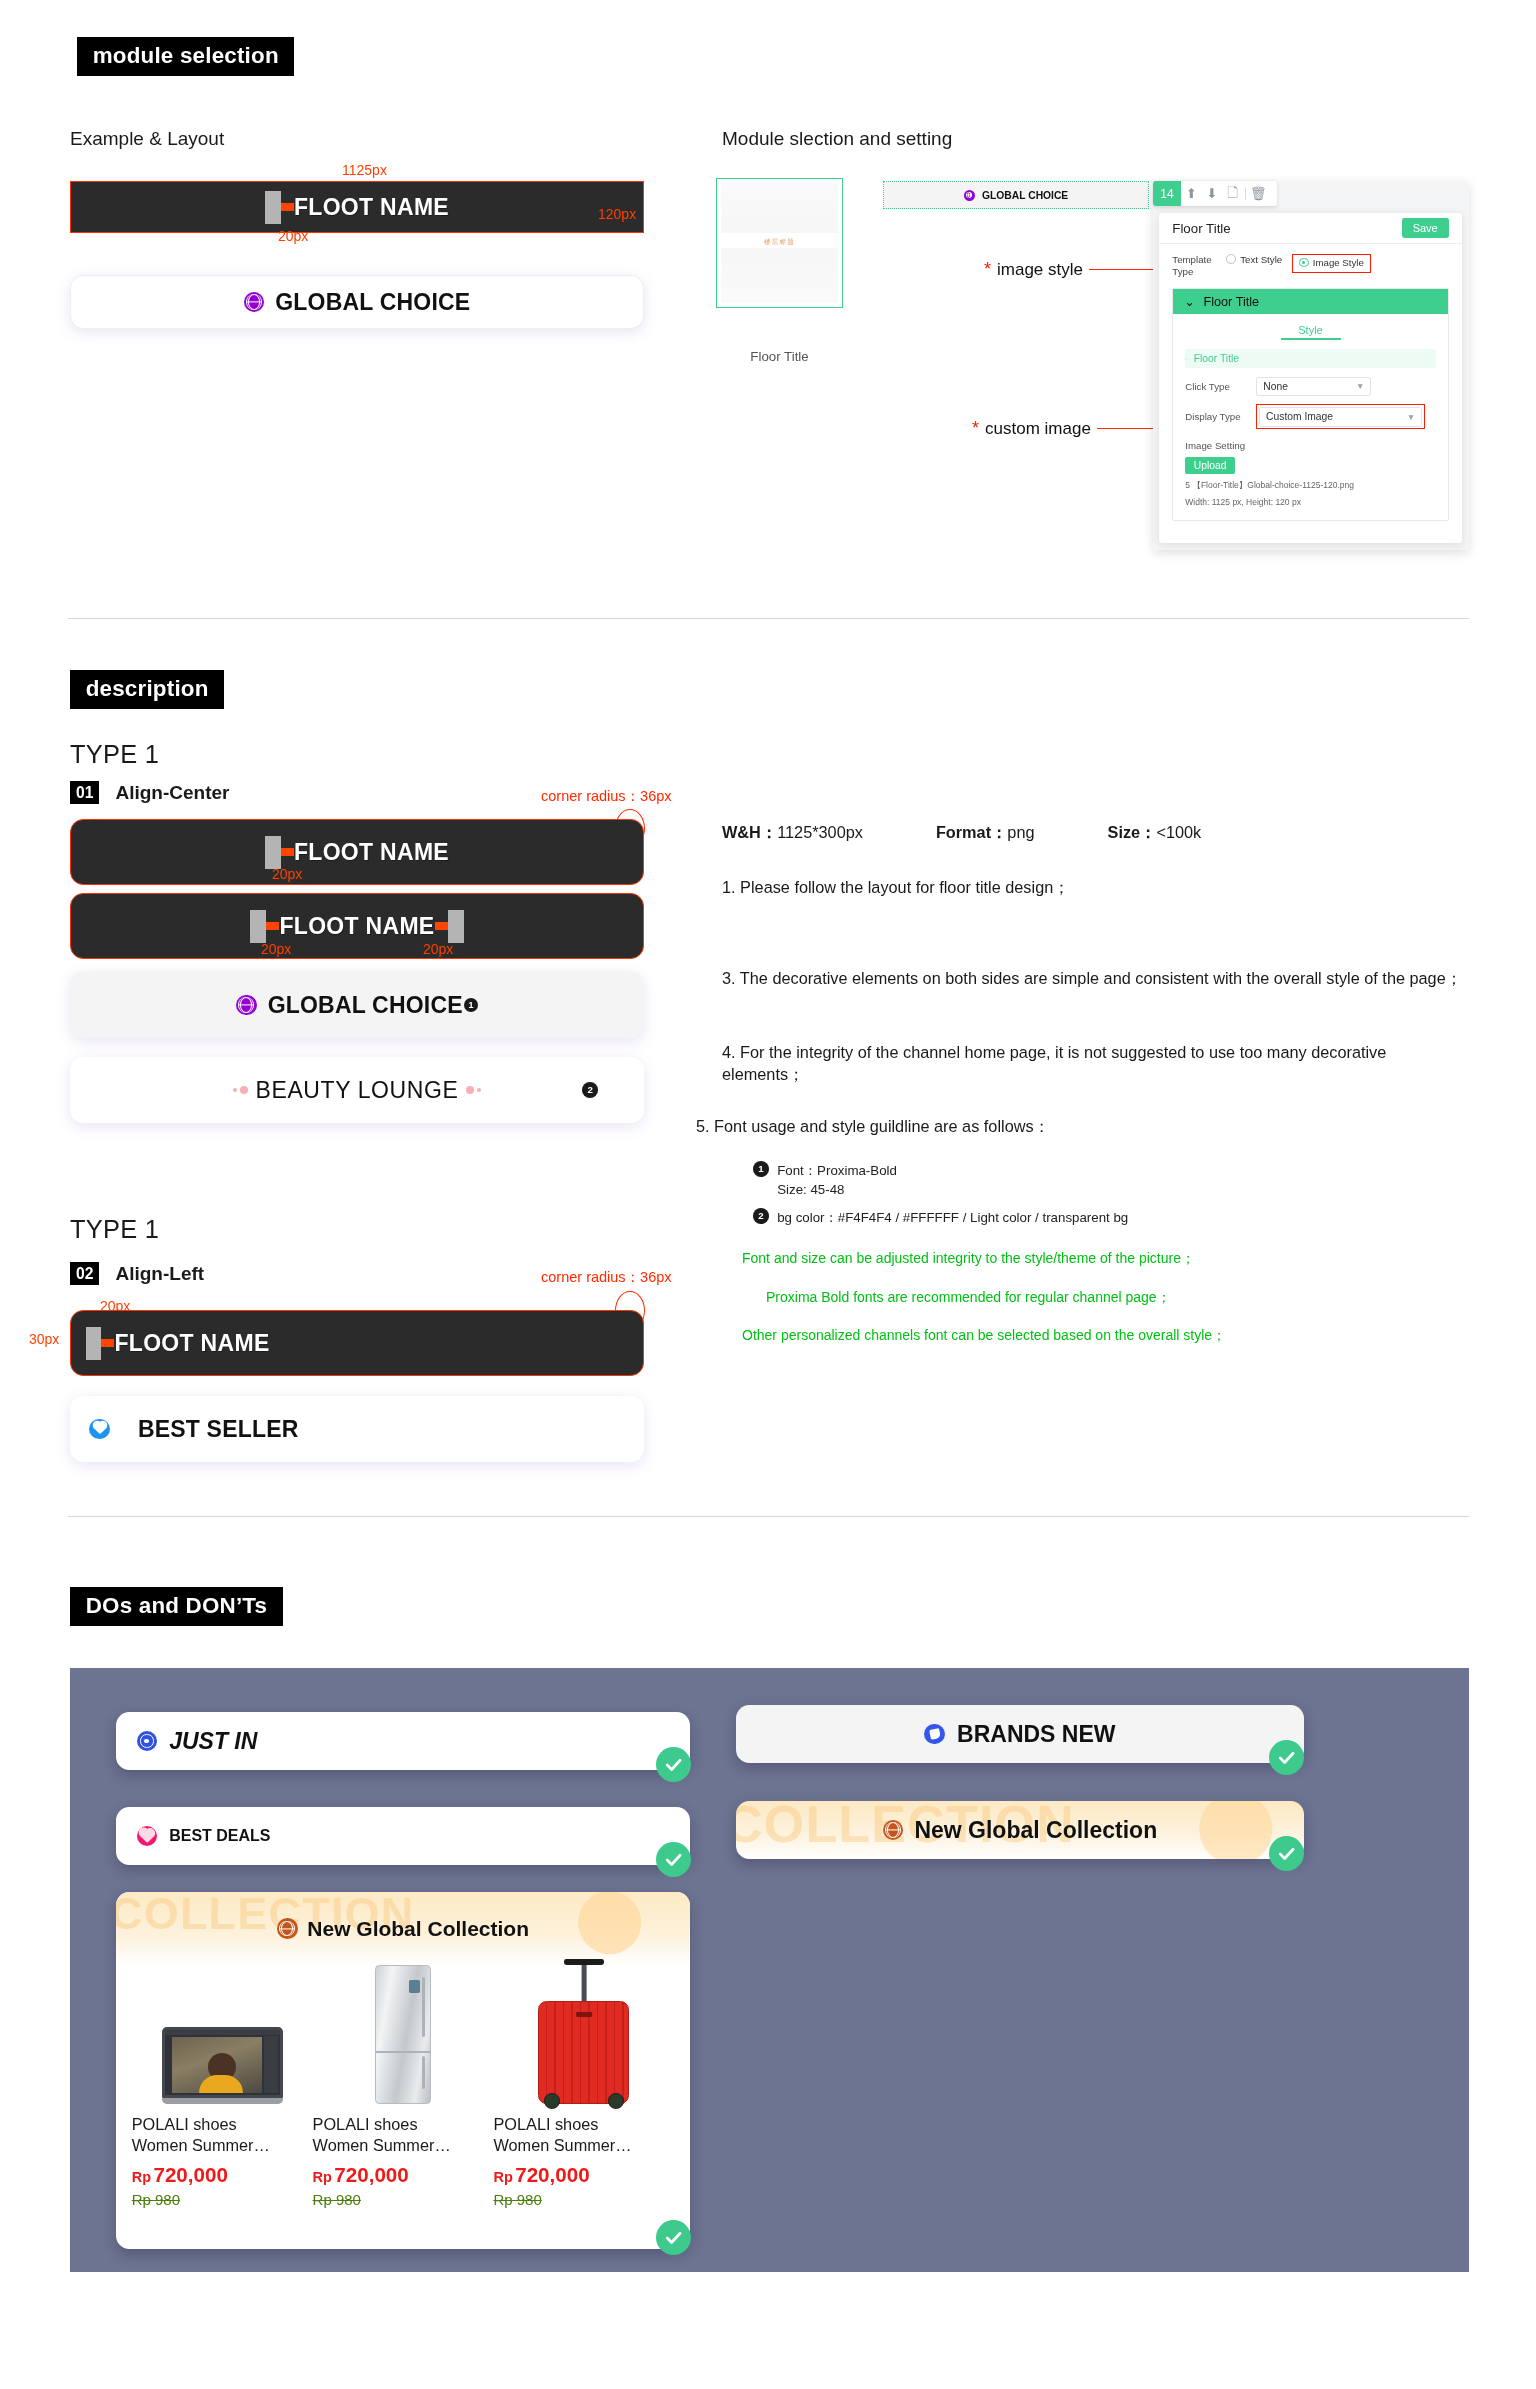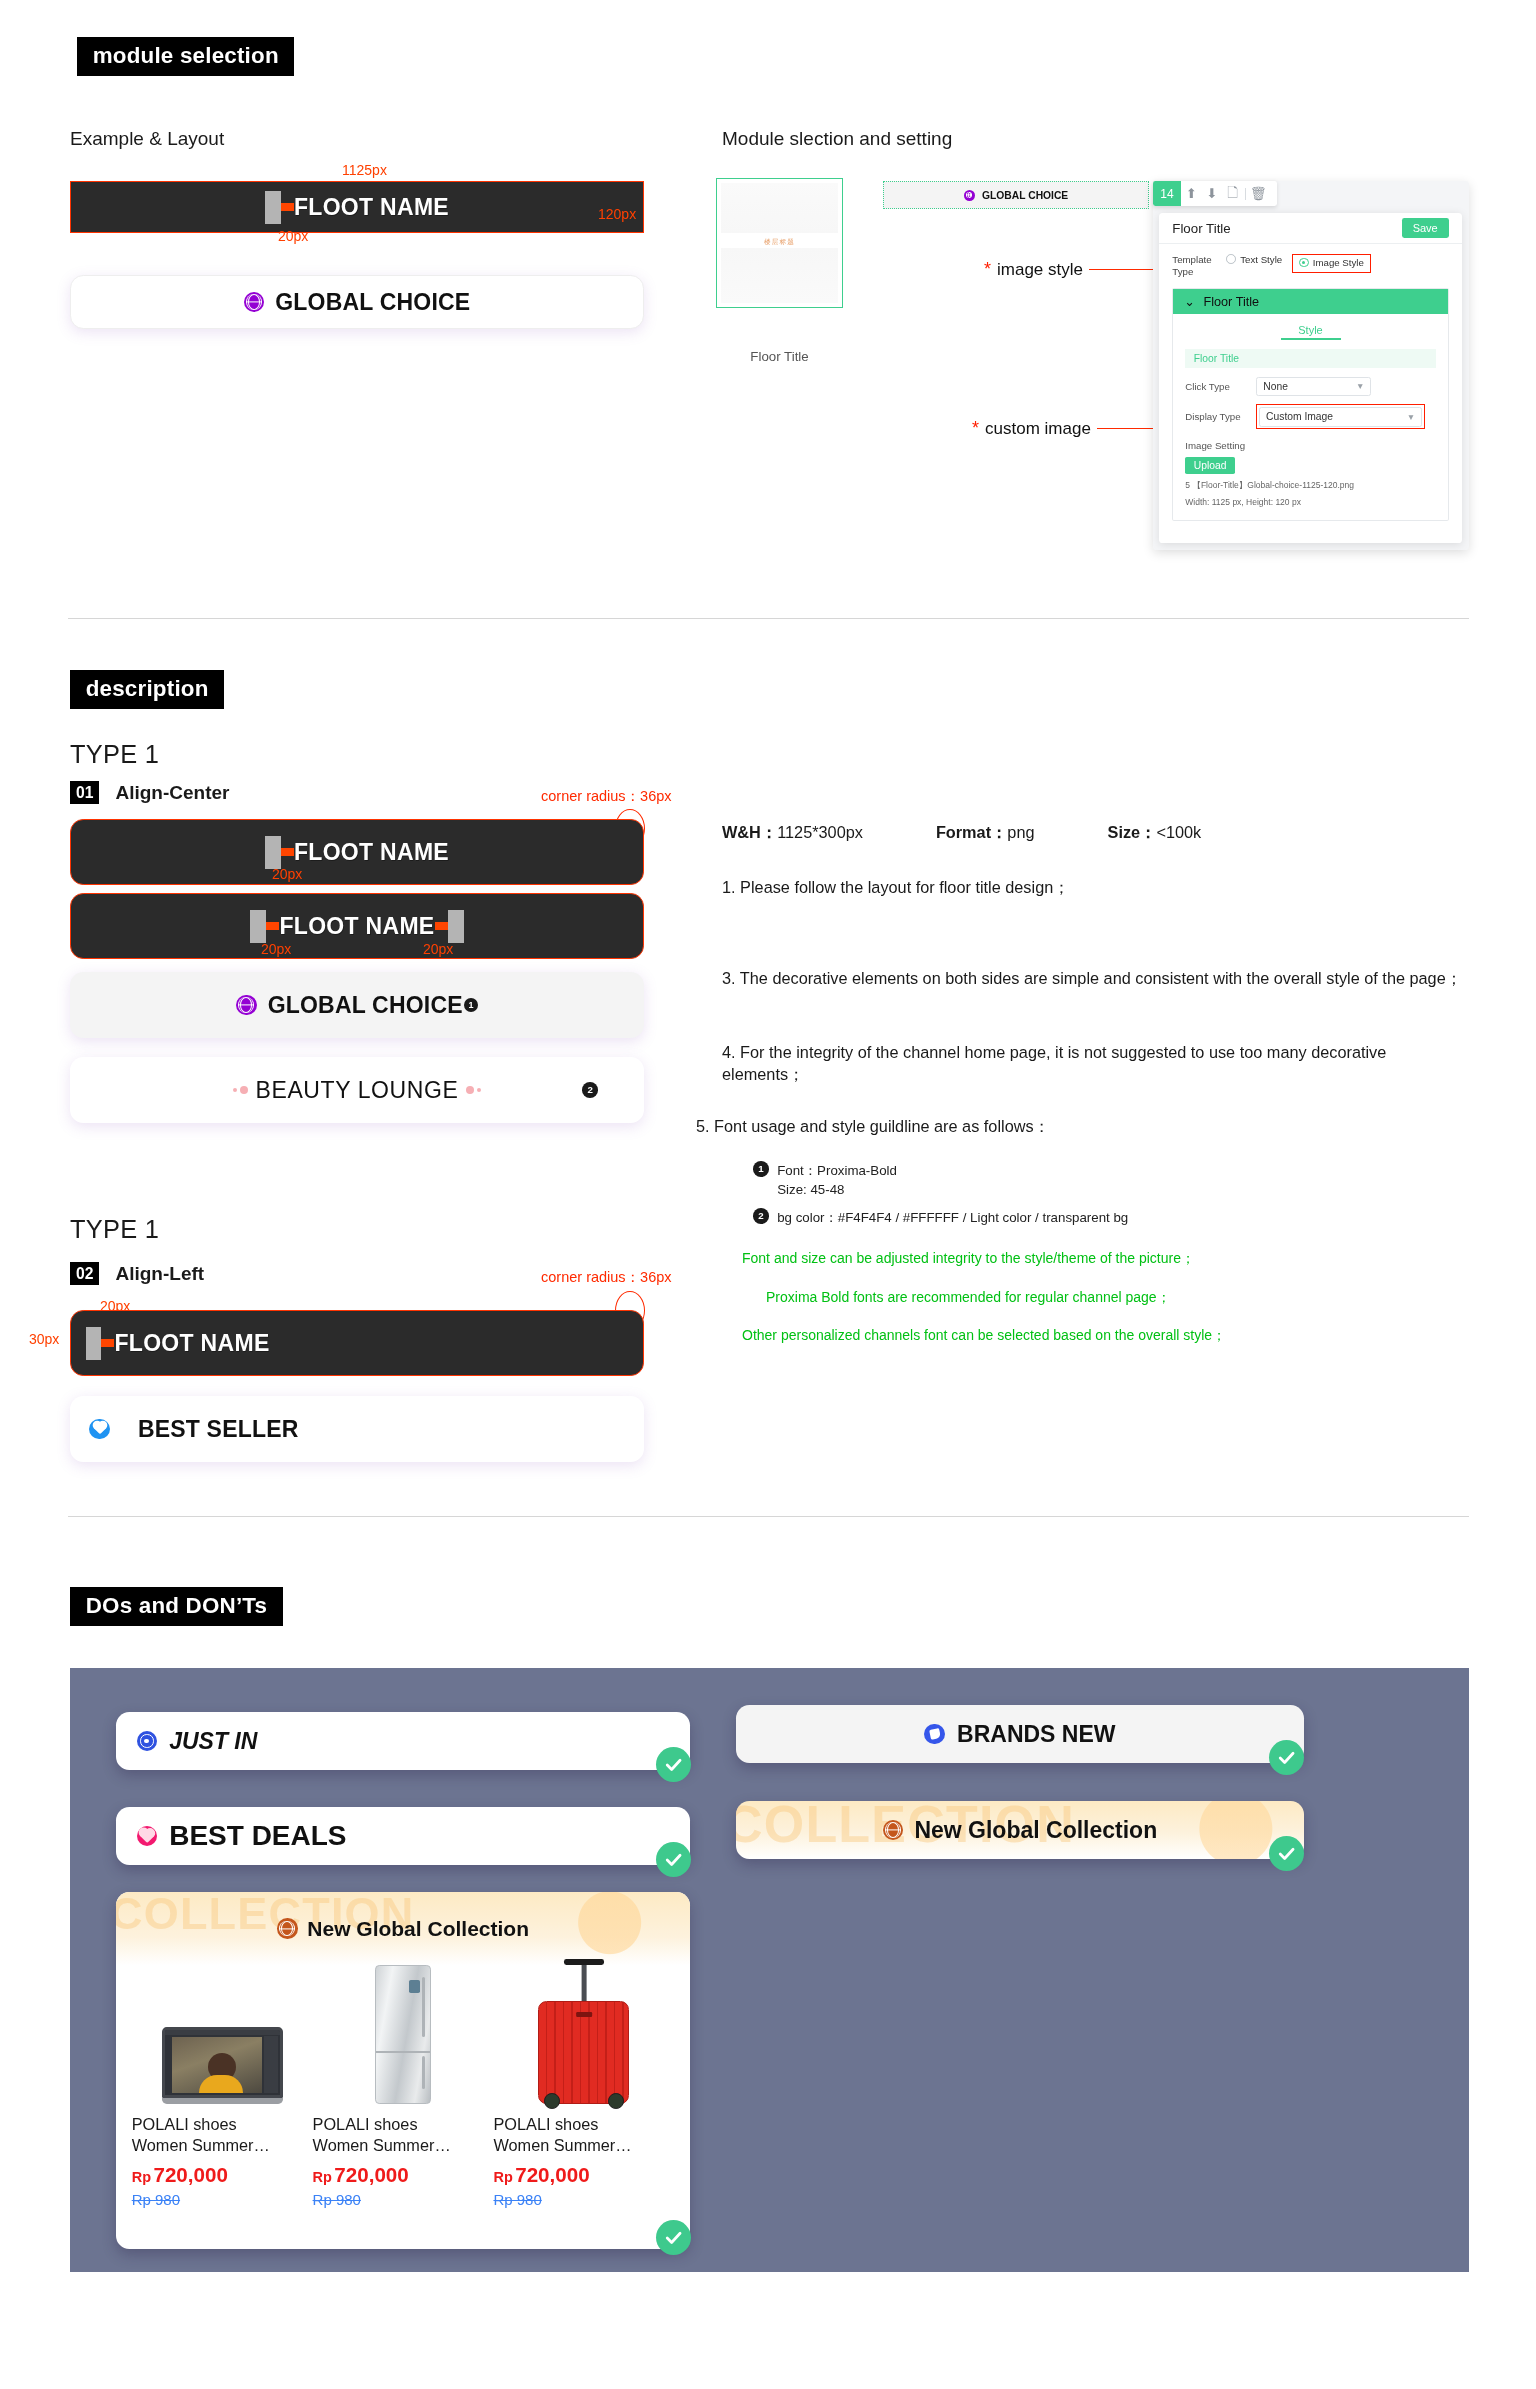--- a/index.html
+++ b/index.html
@@ -374,21 +374,21 @@
   }
   .prod-head .ghost-word { font-size:45px; top:-3.6px; left:-6px; }
   .prod-title { font-size:21px; font-weight:bold; color:#111; position:relative; z-index:2; }
 
   .prod-grid { display:flex; padding:6px 15.7px 13.3px 15.7px; gap:0; }
   .prod-col { width:181px; }
   .prod-img { height:133px; display:flex; align-items:flex-end; justify-content:center; }
   .prod-name { font-size:16.3px; line-height:1.3; color:#1a1a1a; margin-top:9.7px; }
   .price-now { margin-top:7.3px; color:#ef1b1b; font-weight:bold; font-size:20.6px; }
   .price-now .rp { font-size:14.5px; font-weight:bold; margin-right:2.4px; }
-  .price-old { margin-top:3.6px; color:#3b82f6; font-size:15px; text-decoration:line-through; }
+  .price-old { margin-top:3.6px; color:#4d7c0f; font-size:15px; text-decoration:line-through; }
 
   
   .laptop { width:121px; }
   .laptop .screen {
     height:71px; background:#2f3238; border-radius:4.8px 4.8px 1.2px 1.2px;
     border:3px solid #44474d; position:relative; overflow:hidden;
   }
   .laptop .screen .ui-top { height:5.4px; background:#3a3d43; }
   .laptop .screen .photo {
     position:absolute; left:7.3px; right:18px; top:7.3px; bottom:2.4px;
@@ -706,21 +706,21 @@
   <div class="ok-badge" style="left:1269px;top:1740px;">
     <svg viewBox="0 0 24 24">
         <path d="M4 12.5 L9.5 18 L20 6.5" fill="none" stroke="#ffffff" stroke-width="3.4" stroke-linecap="round" stroke-linejoin="round"></path>
       </svg>
   </div>
 
   <div class="card-bar" style="left:116px;top:1807px;width:574px;height:58px;background:#ffffff;padding-left:20.6px;">
     <span class="ic ic-heart">
         <span class="hs"></span>
       </span>
-    <span style="margin-left:12px;font-size:28px;font-weight:bold;color:#111;">BEST DEALS</span>
+    <span style="margin-left:12px;font-size:16px;font-weight:bold;color:#111;">BEST DEALS</span>
   </div>
   <div class="ok-badge" style="left:656px;top:1842px;">
     <svg viewBox="0 0 24 24">
         <path d="M4 12.5 L9.5 18 L20 6.5" fill="none" stroke="#ffffff" stroke-width="3.4" stroke-linecap="round" stroke-linejoin="round"></path>
       </svg>
   </div>
 
   <div class="card-bar collection-bg" style="left:736px;top:1801px;width:568px;height:58px;justify-content:center;">
     <span class="ghost-word">COLLECTION</span>
     <span class="ic ic-globe ic-globe-orange" style="position:relative;z-index:2;">

